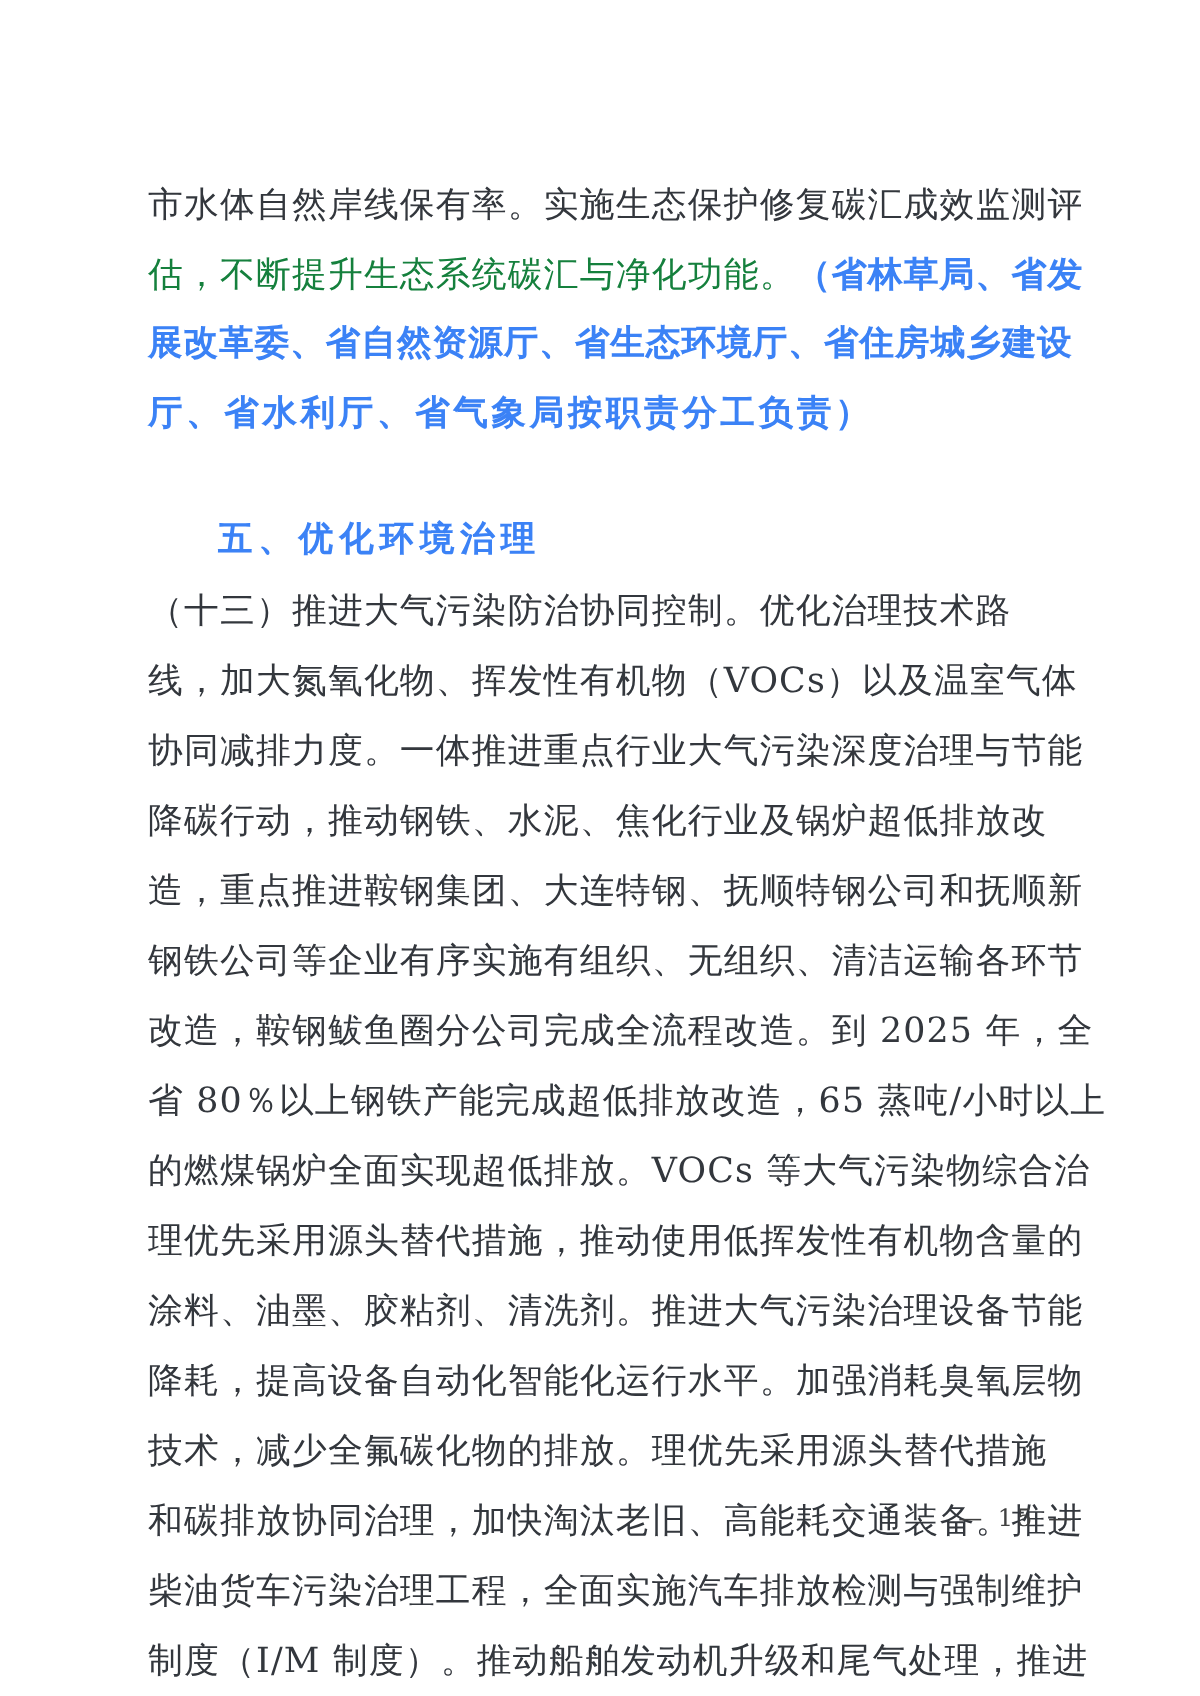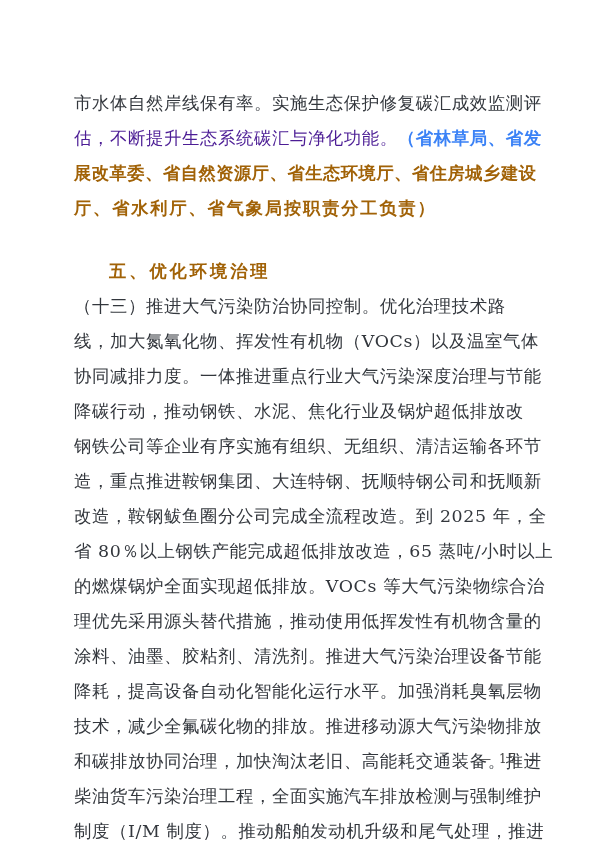--- a/index.html
+++ b/index.html
@@ -42,31 +42,31 @@
     letter-spacing: 0px;
   }
 
   .line.song {
     font-family: "DejaVu Serif", serif;
     font-weight: 400;
     color: #33373d;
   }
 
   .line.hei {
-    font-family: Liberation Serif, serif;
+    font-family: Liberation Mono, monospace;
     font-weight: 700;
-    color: #a16207;
+    color: #3b82f6;
     font-size: 17.2px;
   }
 
   
   .run-song {
     font-family: "DejaVu Serif", serif;
     font-weight: 400;
-    color: #4c1d95;
+    color: #15803d;
   }
   .run-hei {
     font-family: "DejaVu Sans", sans-serif;
     font-weight: 700;
     color: #3b82f6;
   }
 
   .indent-2 {
     padding-left: 35px;
     margin-top: 28px;
@@ -109,29 +109,29 @@
     <div class="line hei track">展改革委、省自然资源厅、省生态环境厅、省住房城乡建设</div>
 
     <div class="line hei track-wide">厅、省水利厅、省气象局按职责分工负责）</div>
 
     <div class="line hei indent-2 track-xwide">五、优化环境治理</div>
 
     <div class="line song track">（十三）推进大气污染防治协同控制。优化治理技术路</div>
     <div class="line song track">线，加大氮氧化物、挥发性有机物（VOCs）以及温室气体</div>
     <div class="line song track">协同减排力度。一体推进重点行业大气污染深度治理与节能</div>
     <div class="line song track">降碳行动，推动钢铁、水泥、焦化行业及锅炉超低排放改</div>
+    <div class="line song track">造，重点推进鞍钢集团、大连特钢、抚顺特钢公司和抚顺新</div>
     <div class="line song track">钢铁公司等企业有序实施有组织、无组织、清洁运输各环节</div>
-    <div class="line song track">造，重点推进鞍钢集团、大连特钢、抚顺特钢公司和抚顺新</div>
     <div class="line song track">改造，鞍钢鲅鱼圈分公司完成全流程改造。到 2025 年，全</div>
     <div class="line song track">省 80％以上钢铁产能完成超低排放改造，65 蒸吨/小时以上</div>
     <div class="line song track">的燃煤锅炉全面实现超低排放。VOCs 等大气污染物综合治</div>
     <div class="line song track">理优先采用源头替代措施，推动使用低挥发性有机物含量的</div>
     <div class="line song track">涂料、油墨、胶粘剂、清洗剂。推进大气污染治理设备节能</div>
     <div class="line song track">降耗，提高设备自动化智能化运行水平。加强消耗臭氧层物</div>
-    <div class="line song track">技术，减少全氟碳化物的排放。推进移动源大气污染物排放</div>
+    <div class="line song track">技术，减少全氟碳化物的排放。理优先采用源头替代措施</div>
     <div class="line song track">和碳排放协同治理，加快淘汰老旧、高能耗交通装备。推进</div>
     <div class="line song track">柴油货车污染治理工程，全面实施汽车排放检测与强制维护</div>
     <div class="line song track">制度（I/M 制度）。推动船舶发动机升级和尾气处理，推进</div>
 
   </div>
 
   <div class="page-number">— 15 —</div>
 
 </div>
 

